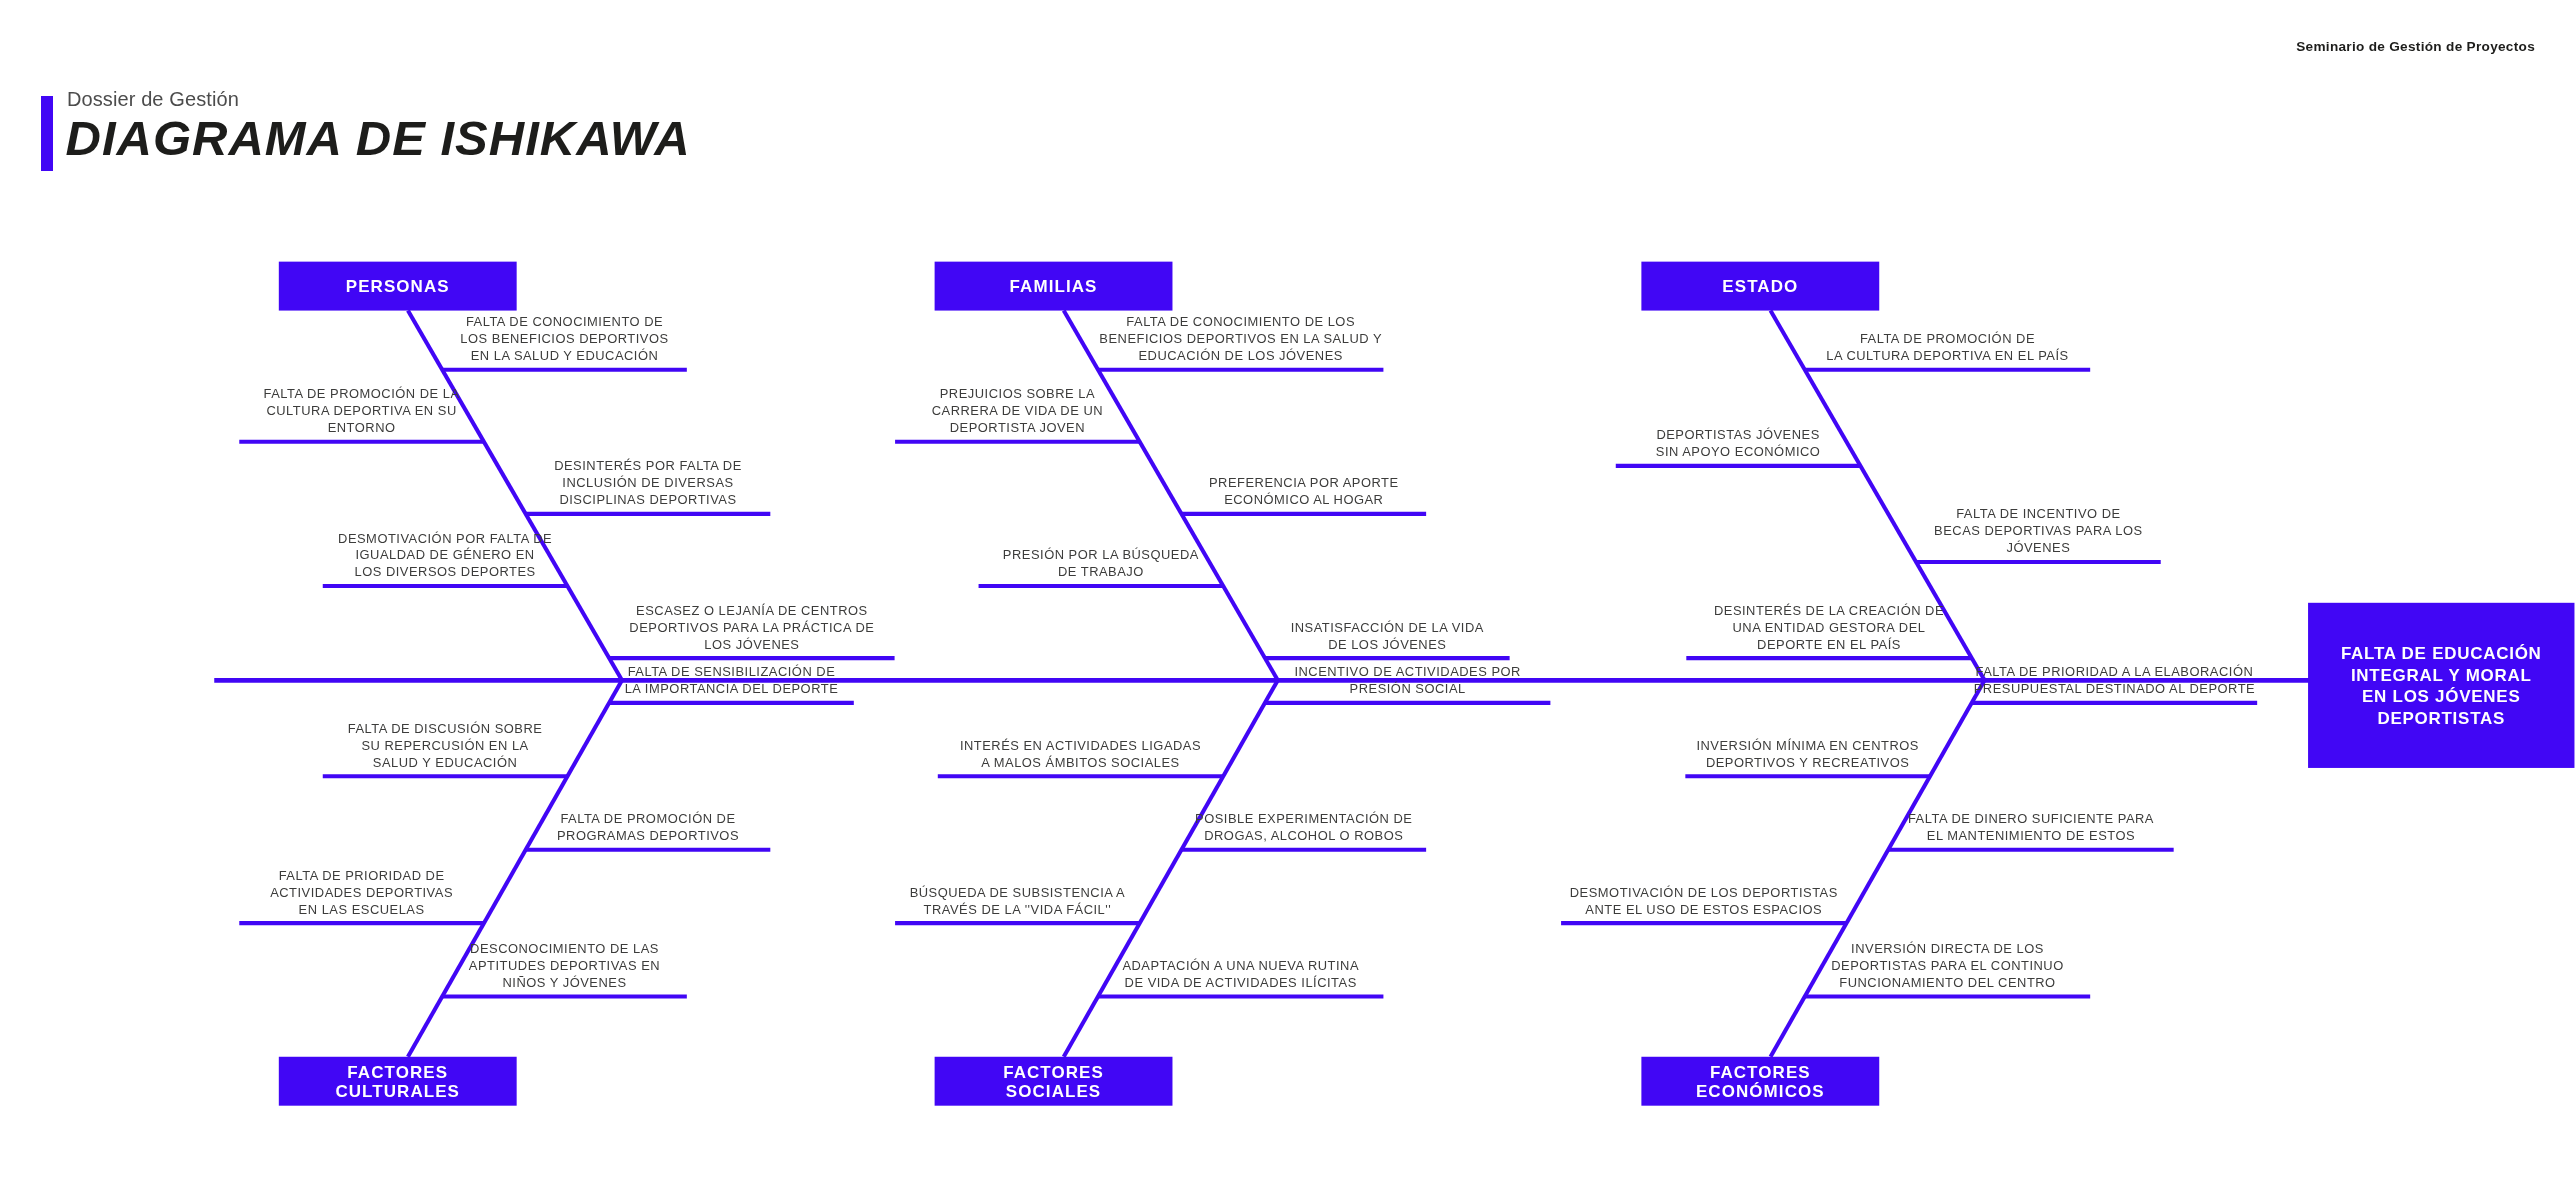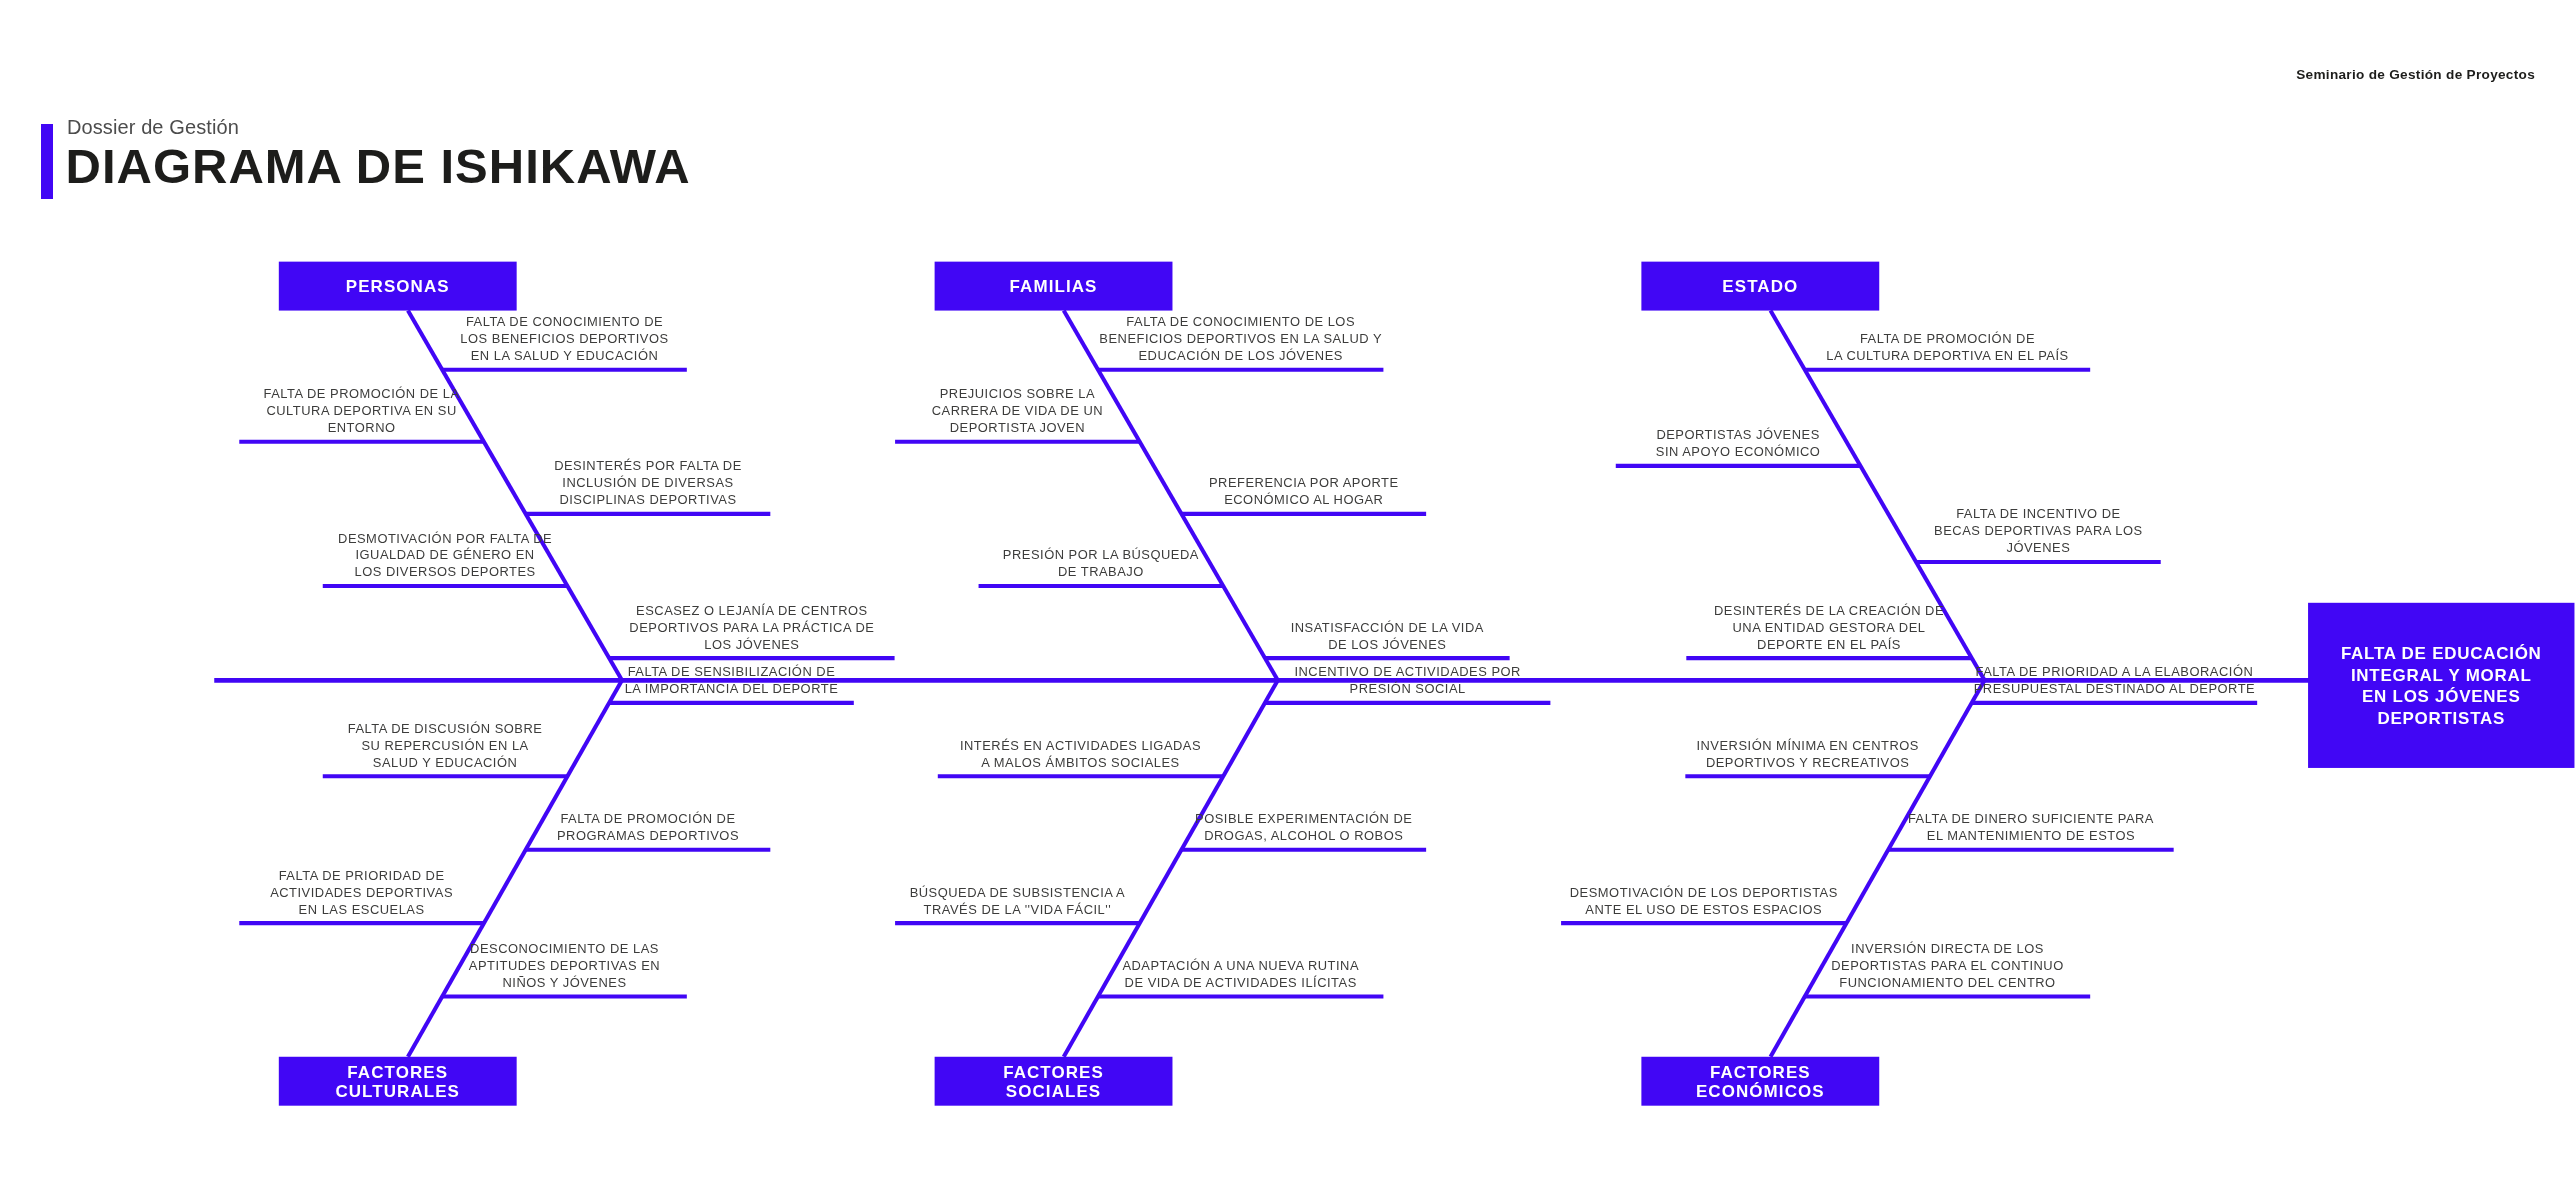--- a/index.html
+++ b/index.html
@@ -3,41 +3,41 @@
 <meta charset="utf-8">
 <style>
   html,body{margin:0;padding:0;background:#ffffff;}
   body{
     width:2576px;height:1192px;position:relative;overflow:hidden;
     font-family:"Liberation Sans","DejaVu Sans",sans-serif;
     -webkit-font-smoothing:antialiased;
   }
 
   
-  #header-area{position:absolute;left:0;top:0;width:2576px;height:177px;margin-top:28px;}
+  #header-area{position:absolute;left:0;top:0;width:2576px;height:177px;}
 
   #seminar-label{
     position:absolute;right:41px;top:39px;
     font-size:13.6px;font-weight:bold;color:#1d1d1b;letter-spacing:0.3px;
     white-space:nowrap;
   }
 
   #title-block{position:absolute;left:41px;top:88px;}
   #title-accent-bar{
     position:absolute;left:0;top:7.5px;width:12.2px;height:75px;background:#4106f5;
   }
   #dossier-label{
     position:absolute;left:26px;top:0;
     font-size:20px;color:#4c4c4c;font-weight:normal;letter-spacing:0.1px;
     white-space:nowrap;
   }
   #main-title{
     position:absolute;left:24.5px;top:26px;
     font-size:49px;font-weight:bold;color:#1d1d1b;
-    letter-spacing:1px;white-space:nowrap;line-height:1;
+    letter-spacing:1px;white-space:nowrap;line-height:1;font-style:italic;
   }
 
   
   #fishbone-svg{position:absolute;left:0;top:0;width:2576px;height:1192px;display:block;}
 
   .cat-box-rect{fill:#4106f5;}
   .cat-box-text{
     fill:#ffffff;font-family:"Liberation Sans","DejaVu Sans",sans-serif;
     font-size:25px;font-weight:bold;letter-spacing:1.6px;text-anchor:middle;
   }

